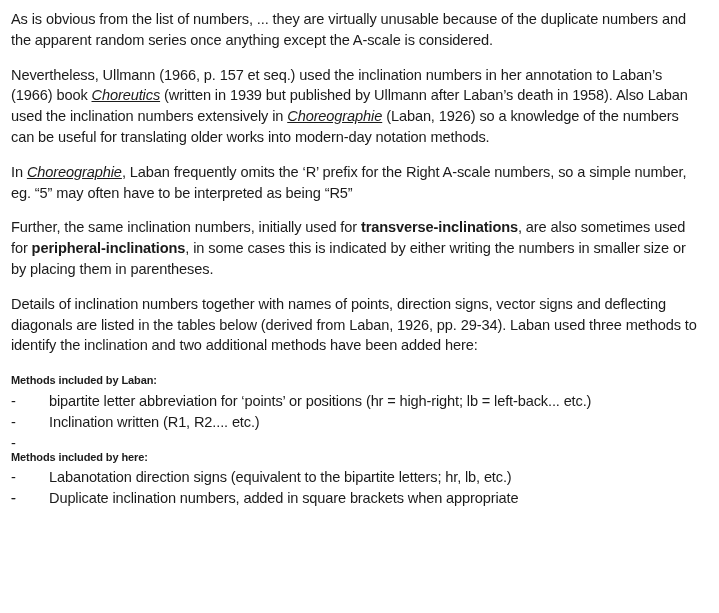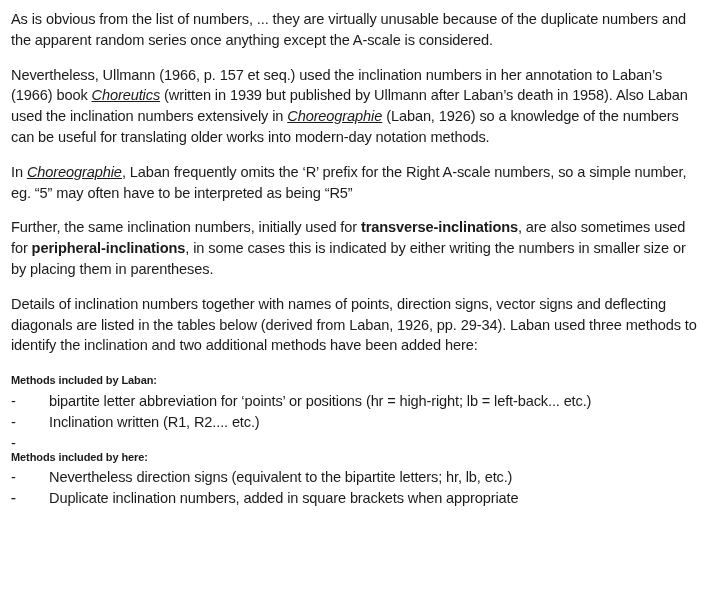--- a/index.html
+++ b/index.html
@@ -89,19 +89,19 @@
     <ul class="bullets">
       <li><span class="dash">-</span><span>bipartite letter abbreviation for ‘points’ or positions (hr = high-right; lb = left-back... etc.)</span></li>
       <li><span class="dash">-</span><span>Inclination written (R1, R2.... etc.)</span></li>
       <li><span class="dash">-</span></li>
     </ul>
   </div>
 
   <div class="group">
     <h3 class="sec-head">Methods included by here:</h3>
     <ul class="bullets">
-      <li><span class="dash">-</span><span>Nevertheless direction signs (equivalent to the bipartite letters;  hr, lb, etc.)</span></li>
+      <li><span class="dash">-</span><span>Labanotation direction signs (equivalent to the bipartite letters;  hr, lb, etc.)</span></li>
       <li><span class="dash">-</span></li>
       <li><span class="dash">-</span><span>Duplicate inclination numbers, added in square brackets when appropriate</span></li>
     </ul>
   </div>
 
 </div>
 
 </body></html>

